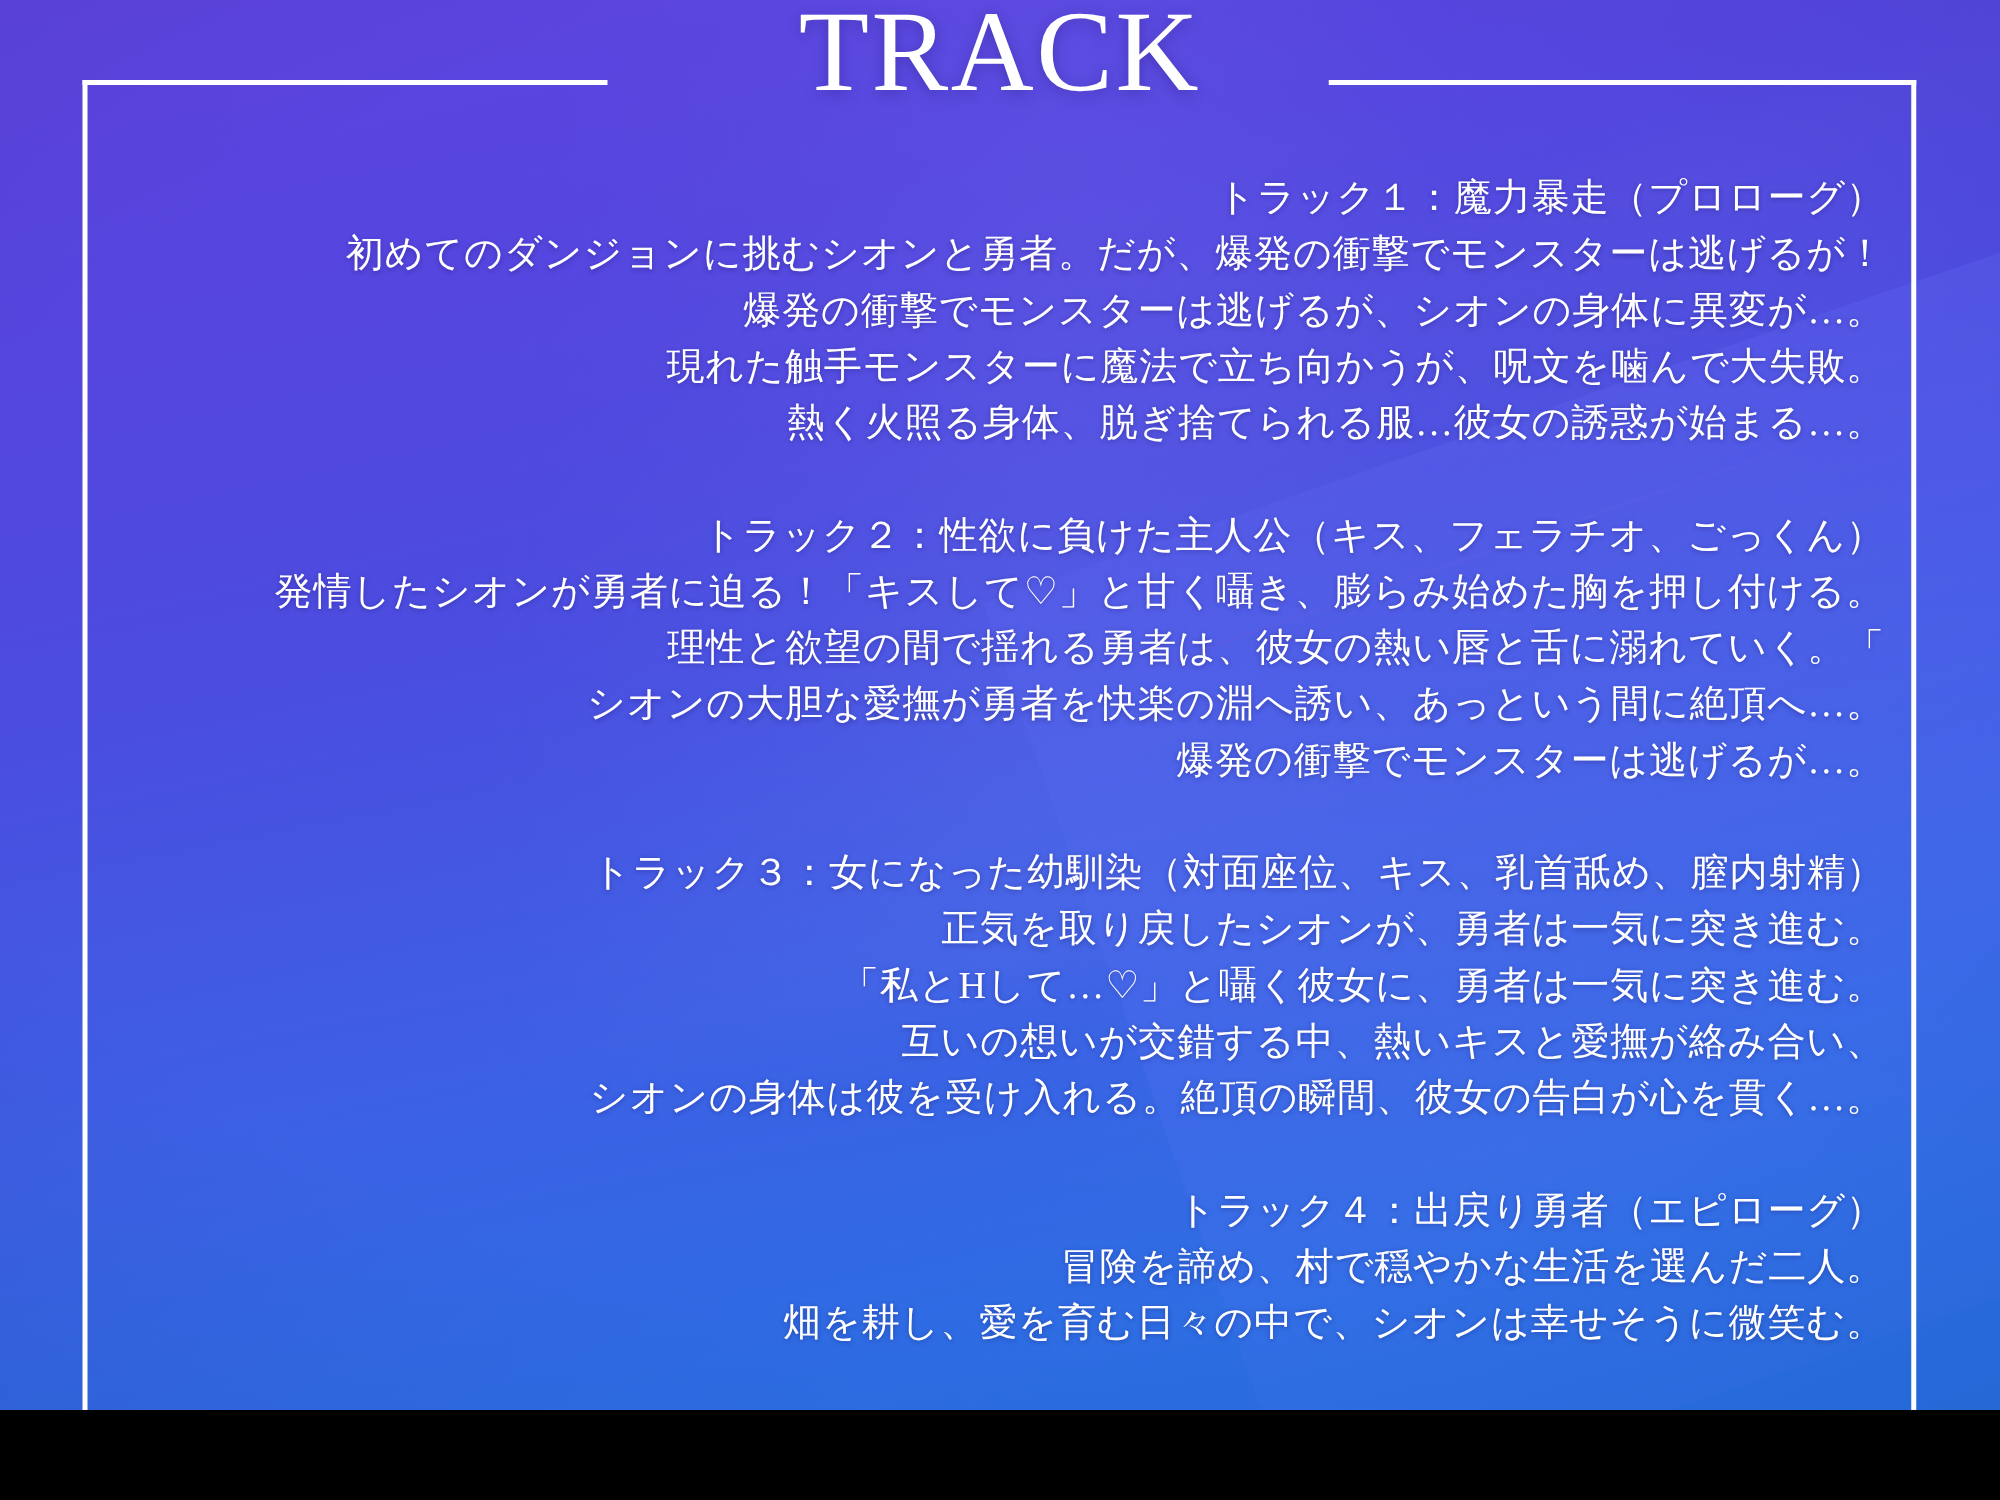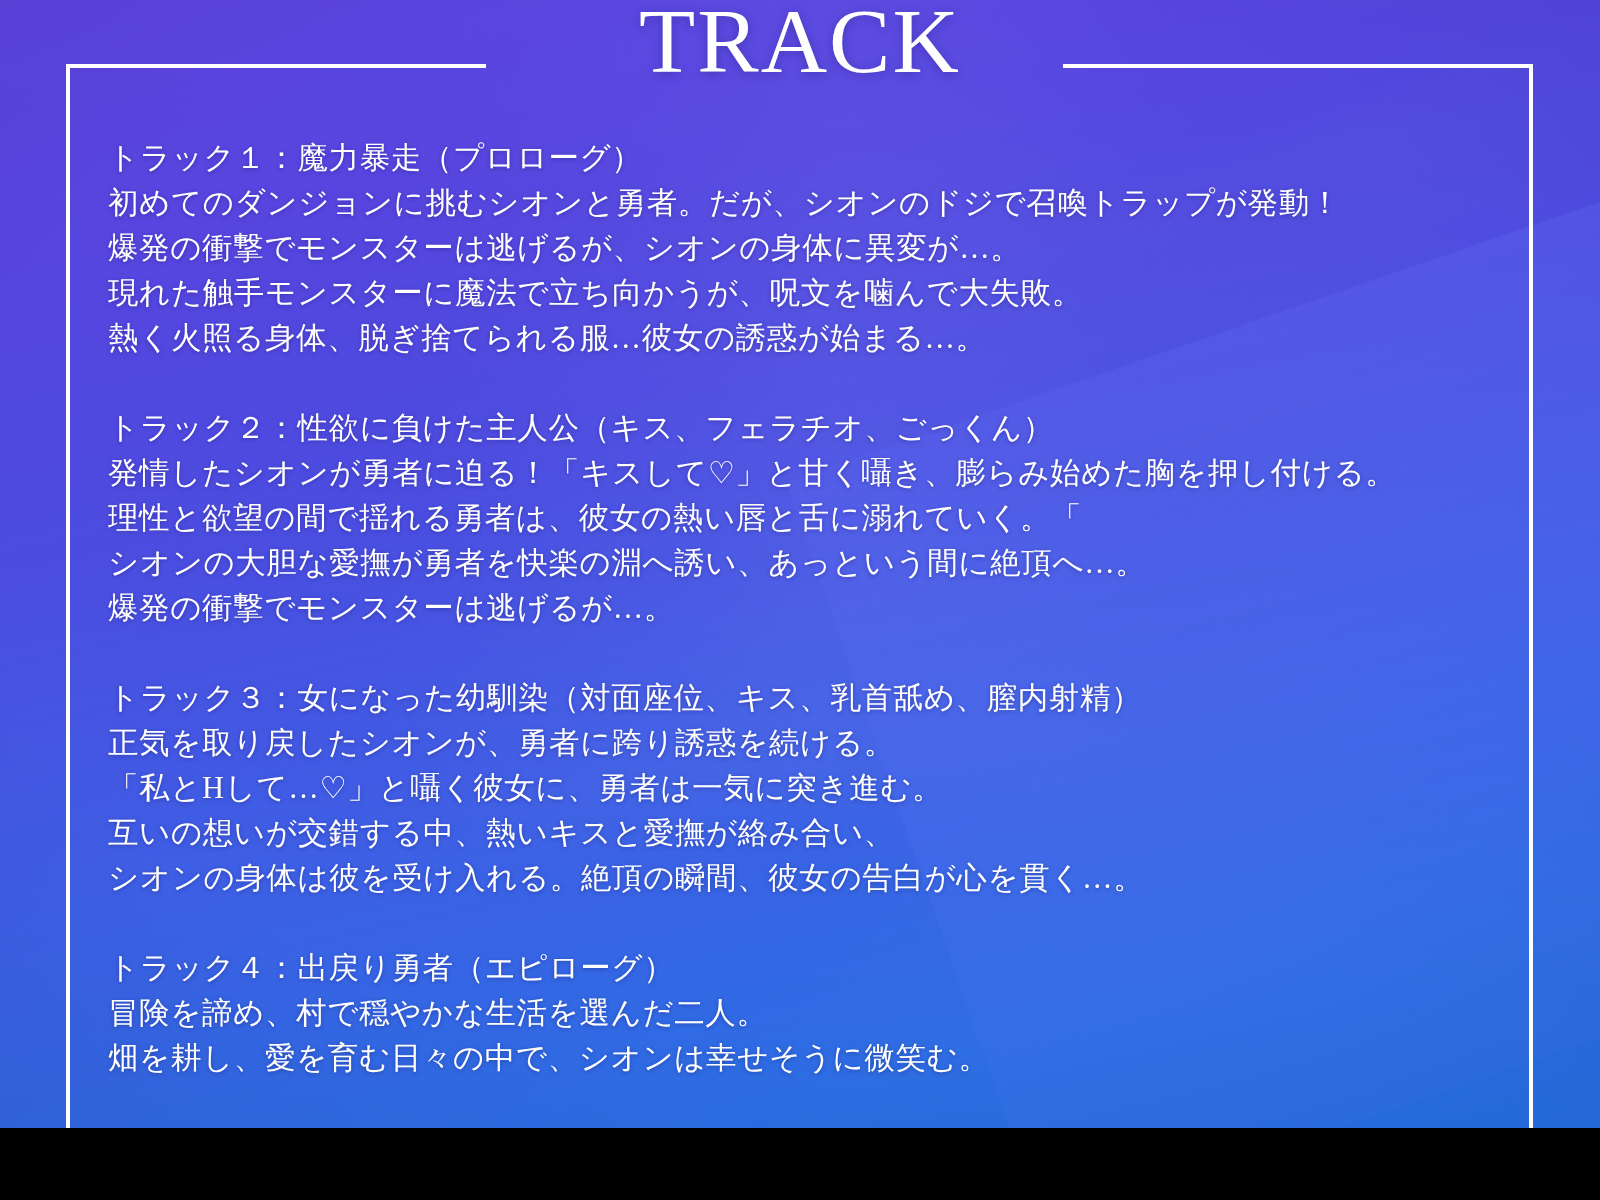--- a/index.html
+++ b/index.html
@@ -165,21 +165,21 @@
     color: #ffffff;
     font-family: "Liberation Serif", "DejaVu Serif", serif;
     font-size: 30.5px;
     line-height: 45px;
     letter-spacing: .6px;
     text-shadow: 0 1px 4px rgba(25,20,100,.40);
     white-space: nowrap;
   }
   .track-block { margin: 0 0 45px 0; }
   .track-block:last-child { margin-bottom: 12px; }
-  .line { display: block; }
+  .line { display: block; text-align: right; }
   .track-heading { display: block; }
 </style>
 </head>
 <body>
 
 <div id="stage">
 
   <div class="bg-base"></div>
   <div class="bg-art"></div>
   <div class="bg-sweep-a"></div>
@@ -196,37 +196,37 @@
     <div class="frame-edge frame-top-l"></div>
     <div class="frame-edge frame-top-r"></div>
   </div>
 
   <div class="title">TRACK</div>
 
   <div class="content">
 
     <div class="track-block">
       <span class="line track-heading">トラック１：魔力暴走（プロローグ）</span>
-      <span class="line">初めてのダンジョンに挑むシオンと勇者。だが、シオンのドジで召喚トラップが発動！</span>
+      <span class="line">初めてのダンジョンに挑むシオンと勇者。だが、爆発の衝撃でモンスターは逃げるが！</span>
       <span class="line">爆発の衝撃でモンスターは逃げるが、シオンの身体に異変が…。</span>
       <span class="line">現れた触手モンスターに魔法で立ち向かうが、呪文を噛んで大失敗。</span>
       <span class="line">熱く火照る身体、脱ぎ捨てられる服…彼女の誘惑が始まる…。</span>
     </div>
 
     <div class="track-block">
       <span class="line track-heading">トラック２：性欲に負けた主人公（キス、フェラチオ、ごっくん）</span>
       <span class="line">発情したシオンが勇者に迫る！「キスして♡」と甘く囁き、膨らみ始めた胸を押し付ける。</span>
       <span class="line">理性と欲望の間で揺れる勇者は、彼女の熱い唇と舌に溺れていく。「</span>
       <span class="line">シオンの大胆な愛撫が勇者を快楽の淵へ誘い、あっという間に絶頂へ…。</span>
       <span class="line">爆発の衝撃でモンスターは逃げるが…。</span>
     </div>
 
     <div class="track-block">
       <span class="line track-heading">トラック３：女になった幼馴染（対面座位、キス、乳首舐め、膣内射精）</span>
-      <span class="line">正気を取り戻したシオンが、勇者に跨り誘惑を続ける。</span>
+      <span class="line">正気を取り戻したシオンが、勇者は一気に突き進む。</span>
       <span class="line">「私とHして…♡」と囁く彼女に、勇者は一気に突き進む。</span>
       <span class="line">互いの想いが交錯する中、熱いキスと愛撫が絡み合い、</span>
       <span class="line">シオンの身体は彼を受け入れる。絶頂の瞬間、彼女の告白が心を貫く…。</span>
     </div>
 
     <div class="track-block">
       <span class="line track-heading">トラック４：出戻り勇者（エピローグ）</span>
       <span class="line">冒険を諦め、村で穏やかな生活を選んだ二人。</span>
       <span class="line">畑を耕し、愛を育む日々の中で、シオンは幸せそうに微笑む。</span>
     </div>

